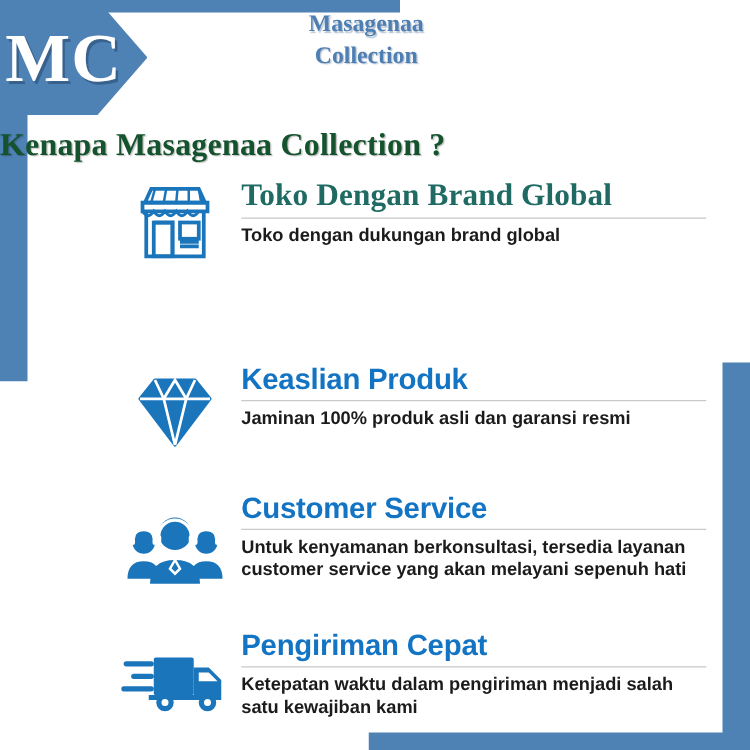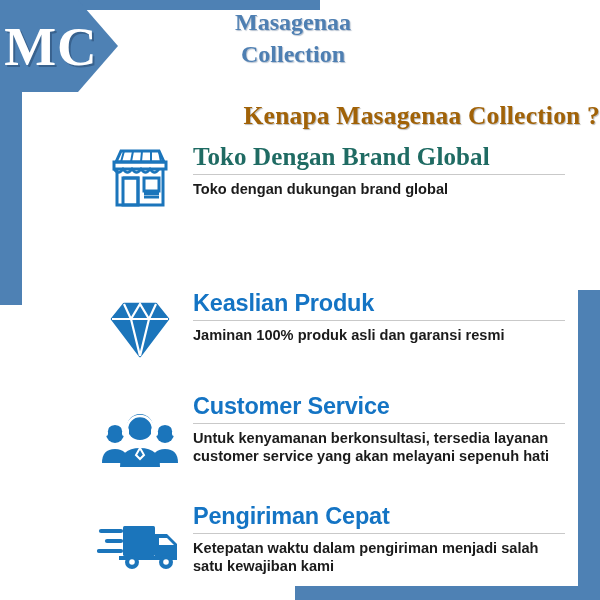--- a/index.html
+++ b/index.html
@@ -95,42 +95,42 @@
     letter-spacing: 1px;
     text-shadow: 2px 2px 0 rgba(30,60,95,0.45);
   }
   .brand-name {
     position: absolute;
     left: 133px;
     top: 7px;
     width: 320px;
     font-family: "Liberation Serif", serif;
     font-weight: bold;
-    font-size: 24px;
+    font-size: 19px;
     line-height: 1.32;
     color: #4e7fb2;
     text-align: center;
     text-shadow: 1px 1px 1px rgba(120,140,165,0.55);
   }
   .brand-line2 {
     display: block;
   }
 
   
   .main-title {
     position: absolute;
     left: 0;
     top: 101px;
     width: 600px;
-    text-align: right;
+    text-align: left;
     font-family: "Liberation Serif", serif;
     font-weight: bold;
     font-size: 25.5px;
     letter-spacing: 0.2px;
-    color: #a16207;
+    color: #14532d;
     text-shadow: 1px 1px 1px rgba(0,0,0,0.28);
     z-index: 5;
   }
 
   
   .features {
     position: absolute;
     left: 0;
     top: 143px;
     width: 600px;

